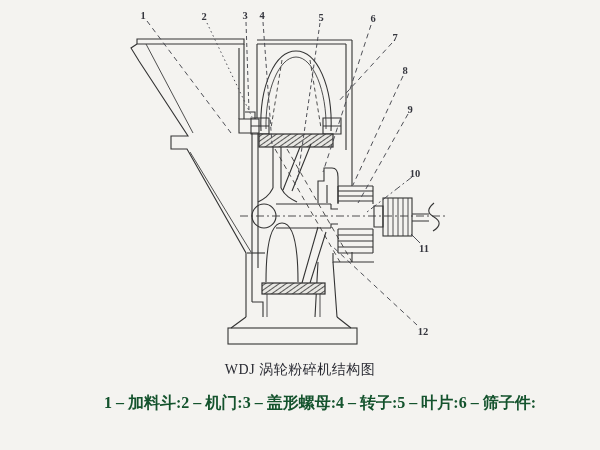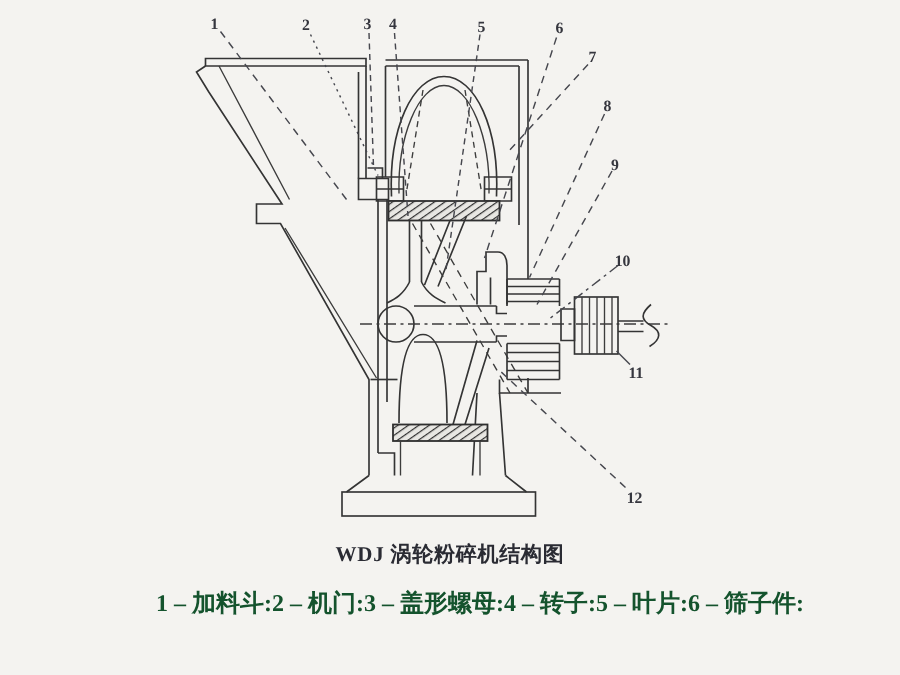--- a/index.html
+++ b/index.html
@@ -14,21 +14,21 @@
   .stroke{stroke:#343434;stroke-width:1.1;fill:none;}
   .thin{stroke:#3c3c3c;stroke-width:0.9;fill:none;}
   .leader{stroke:#46474e;stroke-width:0.95;fill:none;}
   .num{
     font-family:"Liberation Serif","DejaVu Serif",serif;
     font-size:10.5px;font-weight:bold;fill:#35363e;
   }
   .caption{
     position:absolute;left:0;top:361px;width:600px;
     text-align:center;
-    font-size:14px;font-weight:bold;color:#2a2b33;
+    font-size:14px;font-weight:normal;color:#2a2b33;
     letter-spacing:0.5px;
   }
   .legend{
     position:absolute;left:0;top:390px;width:600px;
     text-align:center;
     font-size:16px;font-weight:bold;color:#14532d;margin-left:20px;
   }
   .legend .ln{height:26px;line-height:26px;white-space:nowrap;}
 </style>
 </head>

